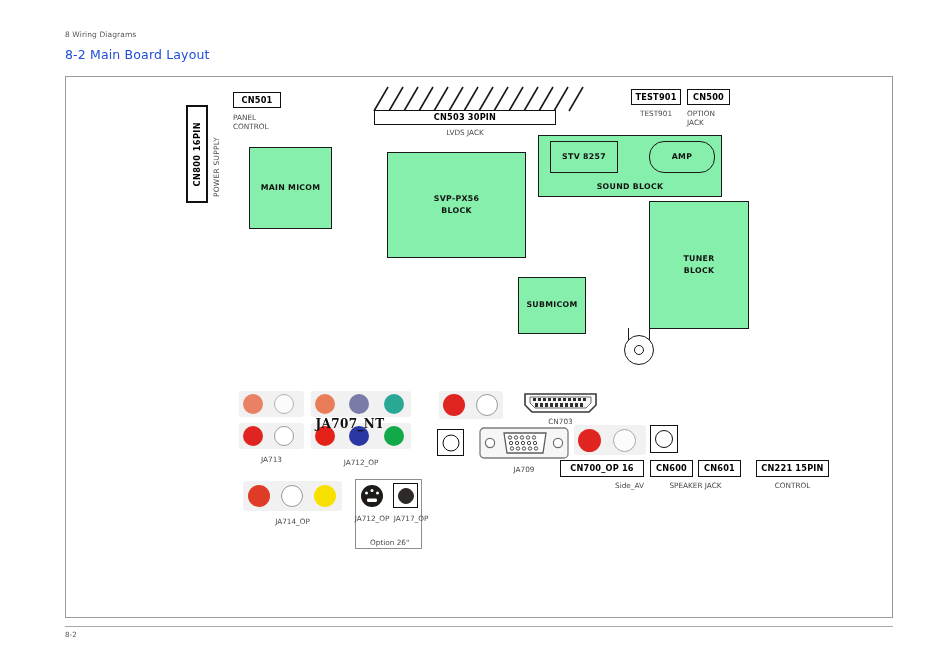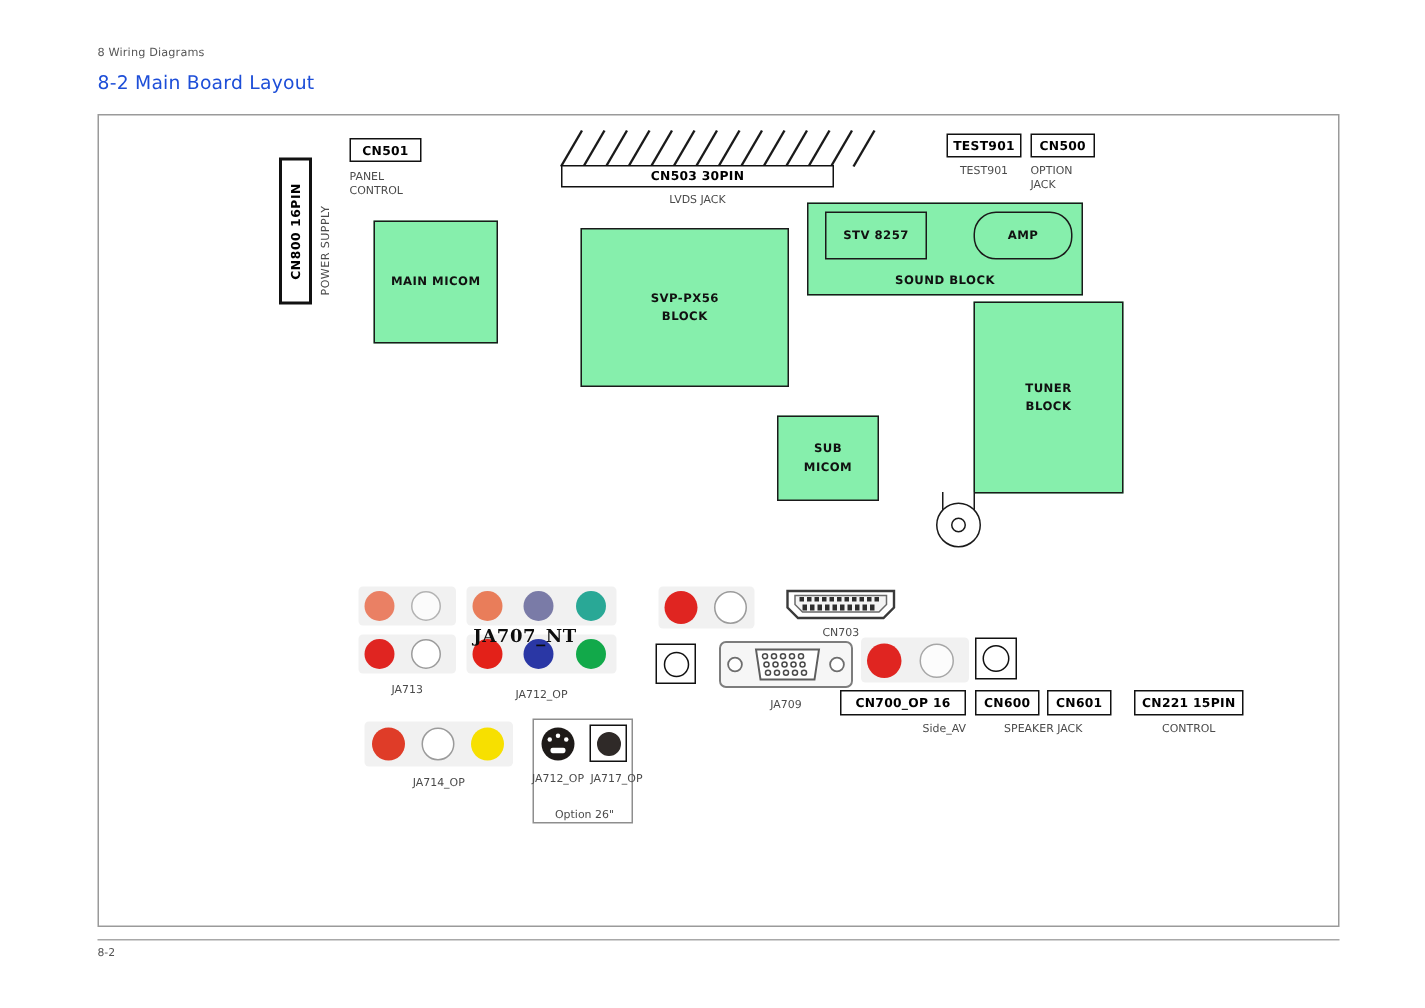--- a/index.html
+++ b/index.html
@@ -266,21 +266,21 @@
 
     <div class="block" style="left:183px; top:70px; width:83px; height:82px;">
       <span>MAIN MICOM</span>
     </div>
 
     <div class="block" style="left:321px; top:75px; width:139px; height:106px; flex-direction:column;">
       <span>SVP-PX56</span>
       <span>BLOCK</span>
     </div>
 
-    <div class="block" style="left:452px; top:200px; width:68px; height:57px; flex-direction:column;">
+    <div class="block" style="left:452px; top:200px; width:68px; height:57px; flex-direction:row;">
       <span>SUB</span>
       <span>MICOM</span>
     </div>
 
     <div class="block" style="left:555px; top:124px; width:100px; height:128px; flex-direction:column;margin-left:28px;">
       <span>TUNER</span>
       <span>BLOCK</span>
     </div>
     <div class="coax-stem" style="left:562px; top:251px; width:22px; height:17px;"></div>
     <div class="coax-outer" style="left:558px; top:258px; width:30px; height:30px;"></div>

